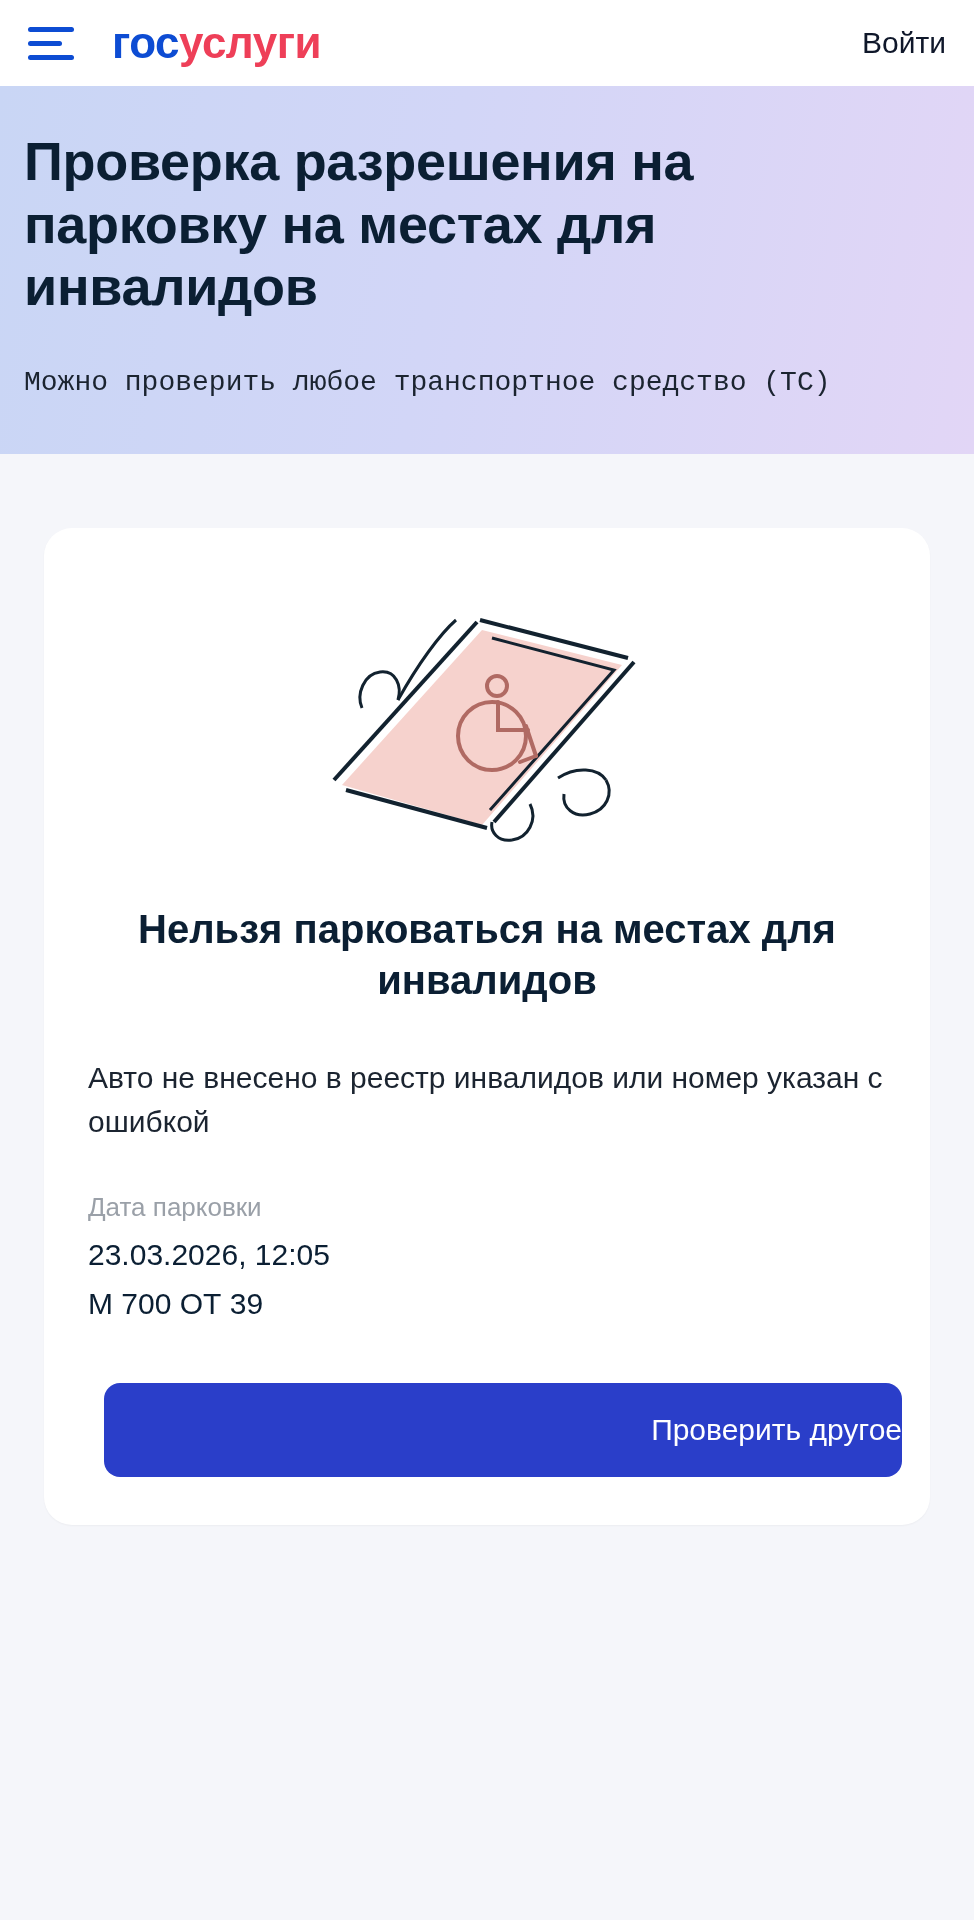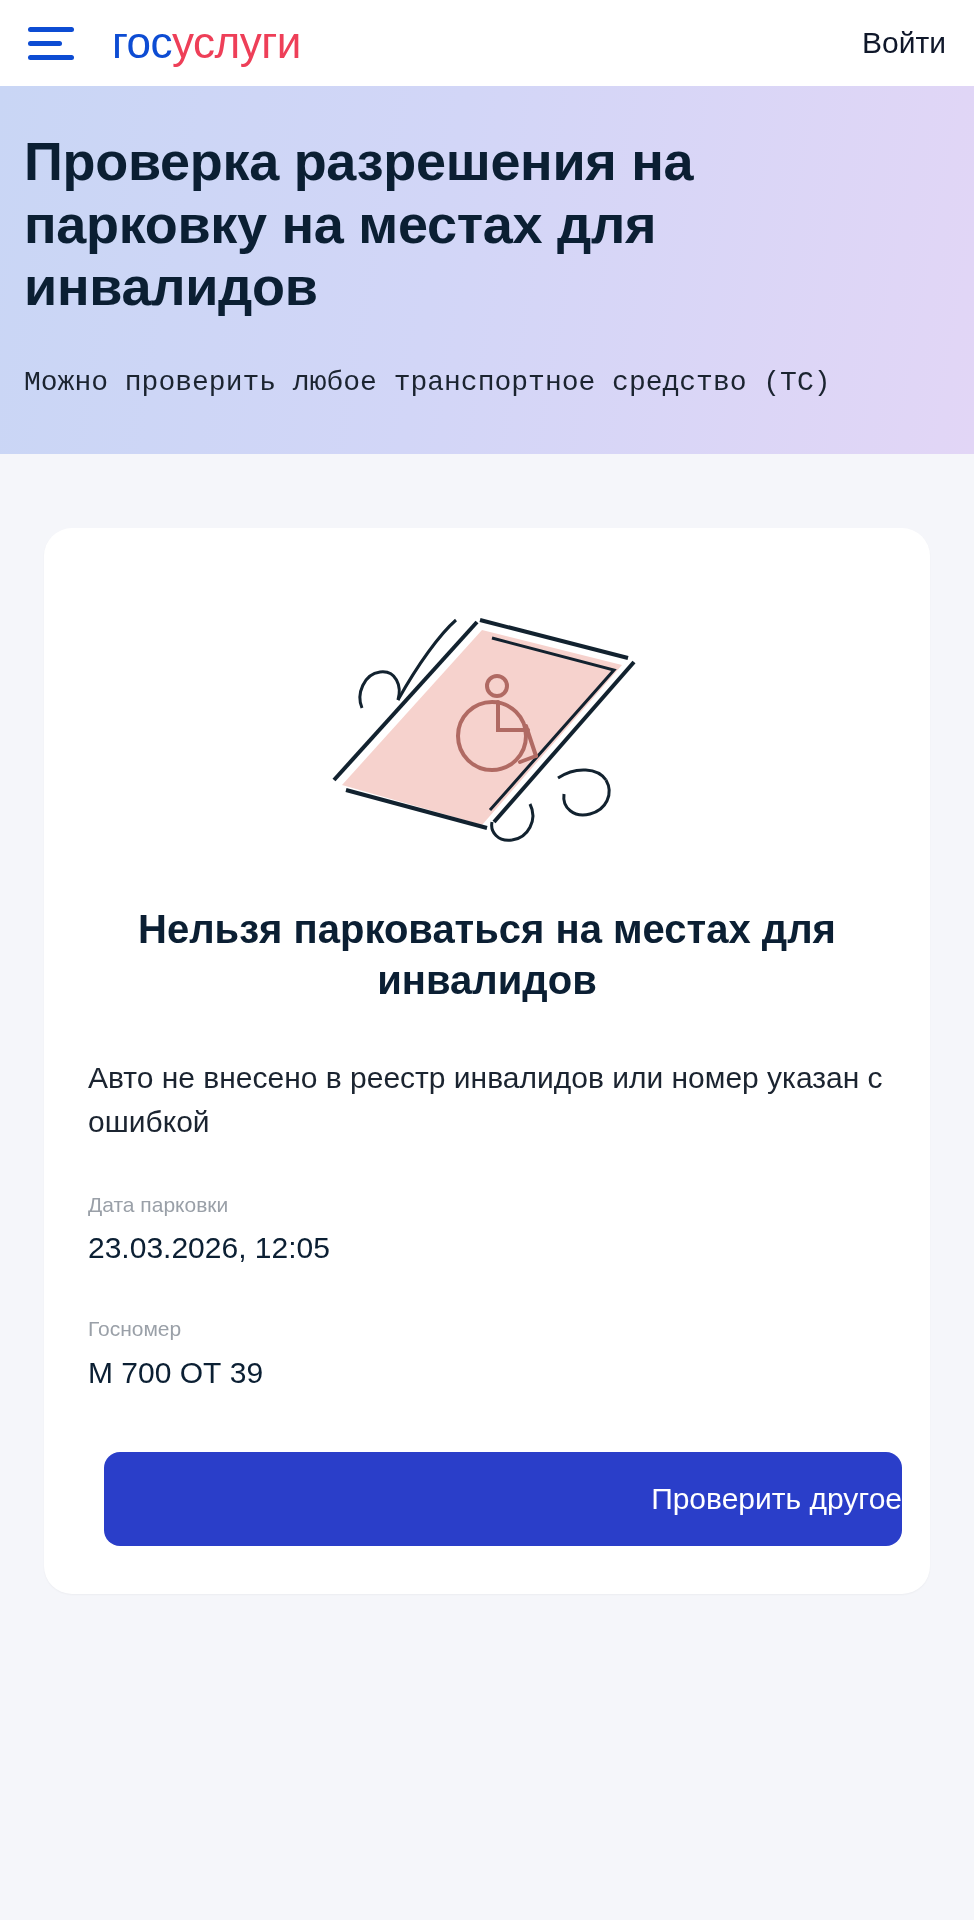--- a/index.html
+++ b/index.html
@@ -40,21 +40,21 @@
     border-radius: 3px;
     background: #0d4cd3;
   }
   .burger span:nth-child(1) { width: 46px; }
   .burger span:nth-child(2) { width: 34px; }
   .burger span:nth-child(3) { width: 46px; }
 
   .logo {
     margin-left: 38px;
     font-size: 44px;
-    font-weight: normal;
+    font-weight: bold;
     letter-spacing: -0.5px;
     line-height: 1;
     white-space: nowrap;
   }
   .logo .blue { color: #0d4cd3; }
   .logo .red  { color: #ee3f58; }
 
   .login-link {
     margin-left: auto;
     color: #0f172a;
@@ -111,21 +111,21 @@
     color: #0b1f33;
   }
   .card .desc {
     margin: 50px 0 0;
     font-size: 30px;
     line-height: 1.45;
     color: #1b2430;
   }
   .field-label {
     margin: 48px 0 0;
-    font-size: 21px;
+    font-size: 26px;
     color: #9aa0a8;
     line-height: 1.3;
   }
   .field-value {
     margin: 10px 0 0;
     font-size: 30px;
     color: #0b1f33;
     line-height: 1.3;
   }
   .primary-button {
@@ -193,18 +193,17 @@
         <path d="M190 250 C176 252 168 242 170 232" stroke="#12222f" stroke-width="3" fill="none"></path>
       </svg>
     </div>
 
     <h2>Нельзя парковаться на местах для инвалидов</h2>
     <p class="desc">Авто не внесено в реестр инвалидов или номер указан с ошибкой</p>
 
     <div class="field-label">Дата парковки</div>
     <div class="field-value">23.03.2026, 12:05</div>
 
-    <div class="field-label">Госномер</div>
     <div class="field-value">М 700 ОТ 39</div>
 
     <button class="primary-button">Проверить другое</button>
   </div>
 </div>
 
 </body></html>

